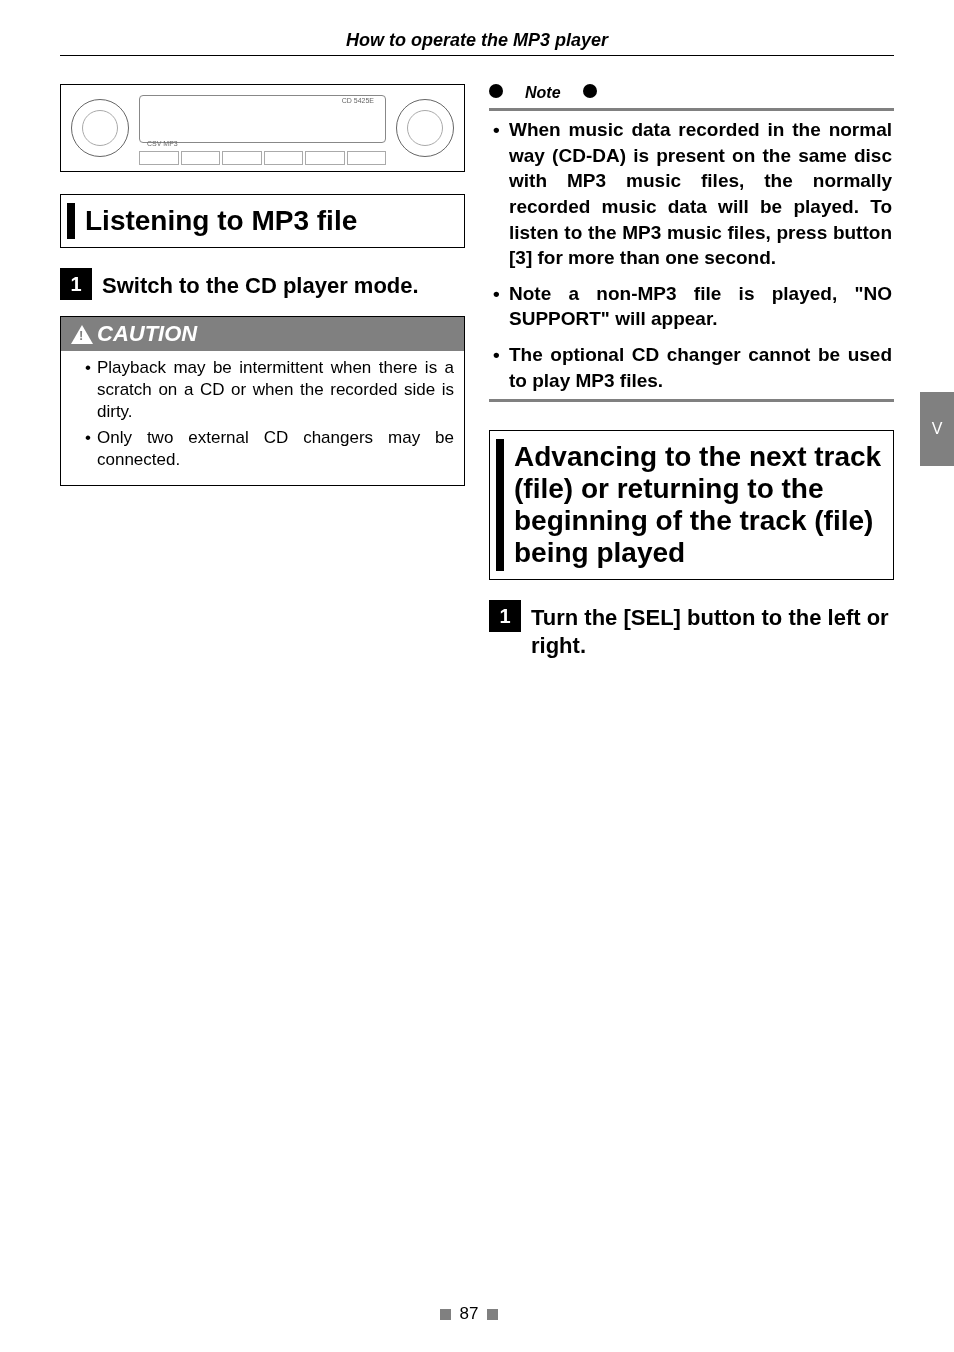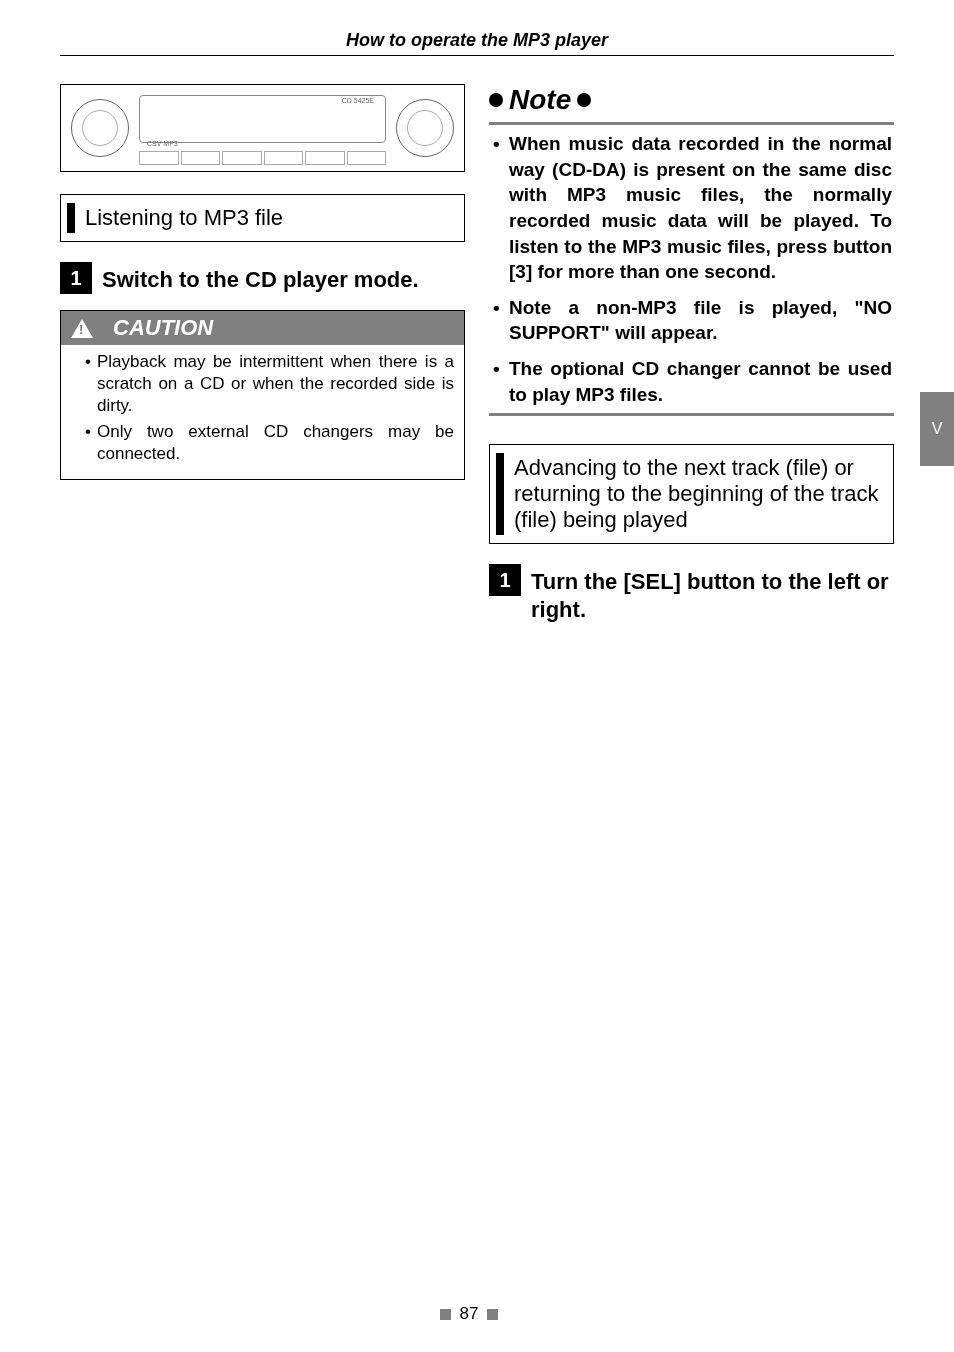--- a/index.html
+++ b/index.html
@@ -97,22 +97,22 @@
   }
   
   .section-header {
     border: 1px solid #000;
     padding: 8px 10px 8px 6px;
     margin-bottom: 20px;
   }
   .section-header-inner {
     border-left: 8px solid #000;
     padding: 2px 0 2px 10px;
-    font-size: 22px;
-    font-weight: normal;
+    font-size: 28px;
+    font-weight: bold;
   }
   
   .step {
     display: flex;
     gap: 10px;
     margin-bottom: 16px;
   }
   .step-num {
     background: #000;
     color: #fff;
@@ -148,21 +148,21 @@
   }
   .caution-head {
     background: #808080;
     color: #fff;
     font-style: italic;
     font-weight: bold;
     font-size: 22px;
     padding: 4px 10px;
     display: flex;
     align-items: center;
-    gap: 20px;
+    gap: 4px;
   }
   .warn-tri {
     width: 0;
     height: 0;
     border-left: 11px solid transparent;
     border-right: 11px solid transparent;
     border-bottom: 19px solid #fff;
     position: relative;
     display: inline-block;
   }
@@ -194,25 +194,25 @@
   }
   .caution-body li::before {
     content: "•";
     position: absolute;
     left: -12px;
   }
   
   .note-head {
     font-style: italic;
     font-weight: bold;
-    font-size: 28px;
+    font-size: 16px;
     margin-bottom: 6px;
     display: flex;
-    align-items: center;
-    gap: 6px;
+    align-items: flex-start;
+    gap: 22px;
   }
   .dot {
     width: 14px;
     height: 14px;
     background: #000;
     border-radius: 50%;
     display: inline-block;
   }
   .note-box {
     border-top: 3px solid #808080;

